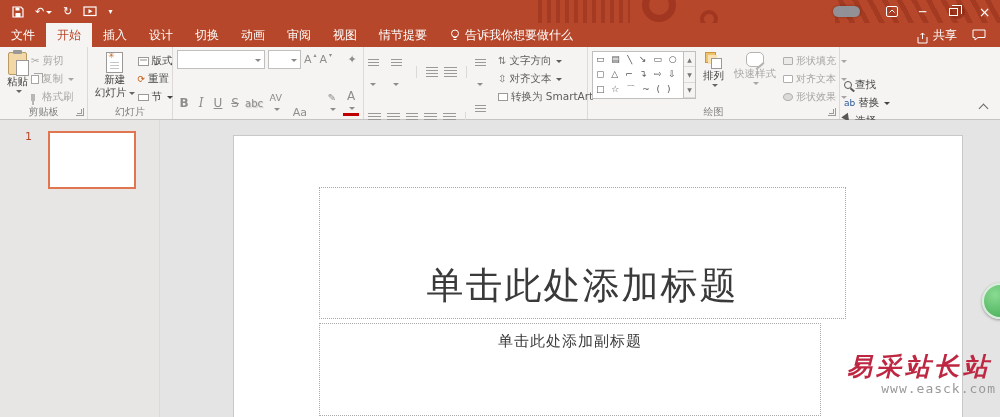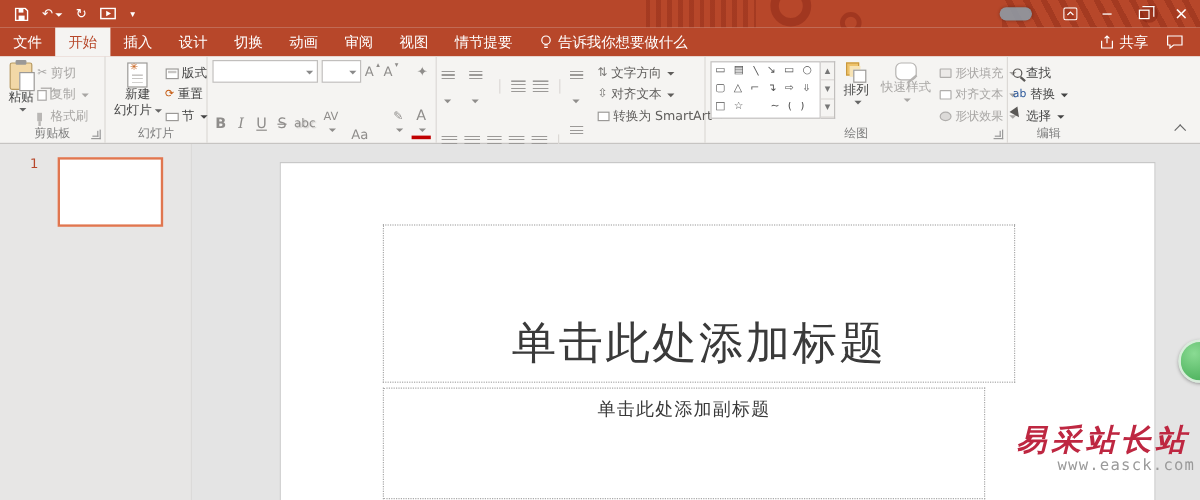--- a/index.html
+++ b/index.html
@@ -30,21 +30,21 @@
   .restore-box::before { content:""; position:absolute; left:2px; top:-4px; width:9px; height:8px;
     border:1px solid #fff; border-bottom:none; border-left:none; }
 
   
   .tabrow { height:24px; background:#B7472A; display:flex; align-items:stretch;
     color:#fff; font-size:12px; position:relative; }
   .tab { padding:0 11px; display:flex; align-items:center; white-space:nowrap; cursor:default; }
   .tab.active { background:#F5F4F2; color:#B7472A; }
   .tellme { display:flex; align-items:center; gap:5px; padding:0 12px; white-space:nowrap; }
   .tabrow-right { margin-left:auto; display:flex; align-items:center; gap:15px; padding-right:14px; }
-  .share-btn { display:flex; align-items:center; gap:4px; }
+  .share-btn { display:flex; align-items:flex-end; gap:4px; }
 
   
   .ribbon { height:73px; background:#F5F4F2; border-bottom:1px solid #C6C4C2;
     display:flex; position:relative; color:#444; }
   .grp { display:flex; flex-direction:column; border-right:1px solid #DCD9D6; position:relative; }
   .grp-body { flex:1; display:flex; padding:3px 4px 0 4px; }
   .grp-label { height:16px; font-size:10px; color:#7E7E7E; text-align:center;
     line-height:15px; position:relative; white-space:nowrap; }
   .launcher { position:absolute; right:3px; bottom:3px; width:8px; height:8px;
     border-right:1px solid #9a9a9a; border-bottom:1px solid #9a9a9a; cursor:pointer; }
@@ -422,21 +422,21 @@
             <span class="caret"></span>
           </span>
         </div>
       </div>
       <div class="grp-label">
         <span>绘图</span>
         <span class="launcher"></span>
       </div>
     </div>
 
-    <div class="grp" style="width:68px; border-right:none;">
+    <div class="grp" style="width:68px; border-right:none;margin-top:24px;">
       <div class="grp-body">
         <div class="smallcol" style="font-size:10.5px;">
           <span class="smallitem">
             <span class="icon-search mi"></span>
             <span>查找</span>
           </span>
           <span class="smallitem">
             <span class="icon-replace mi"></span>
             <span>替换</span>
             <span class="caret"></span>

